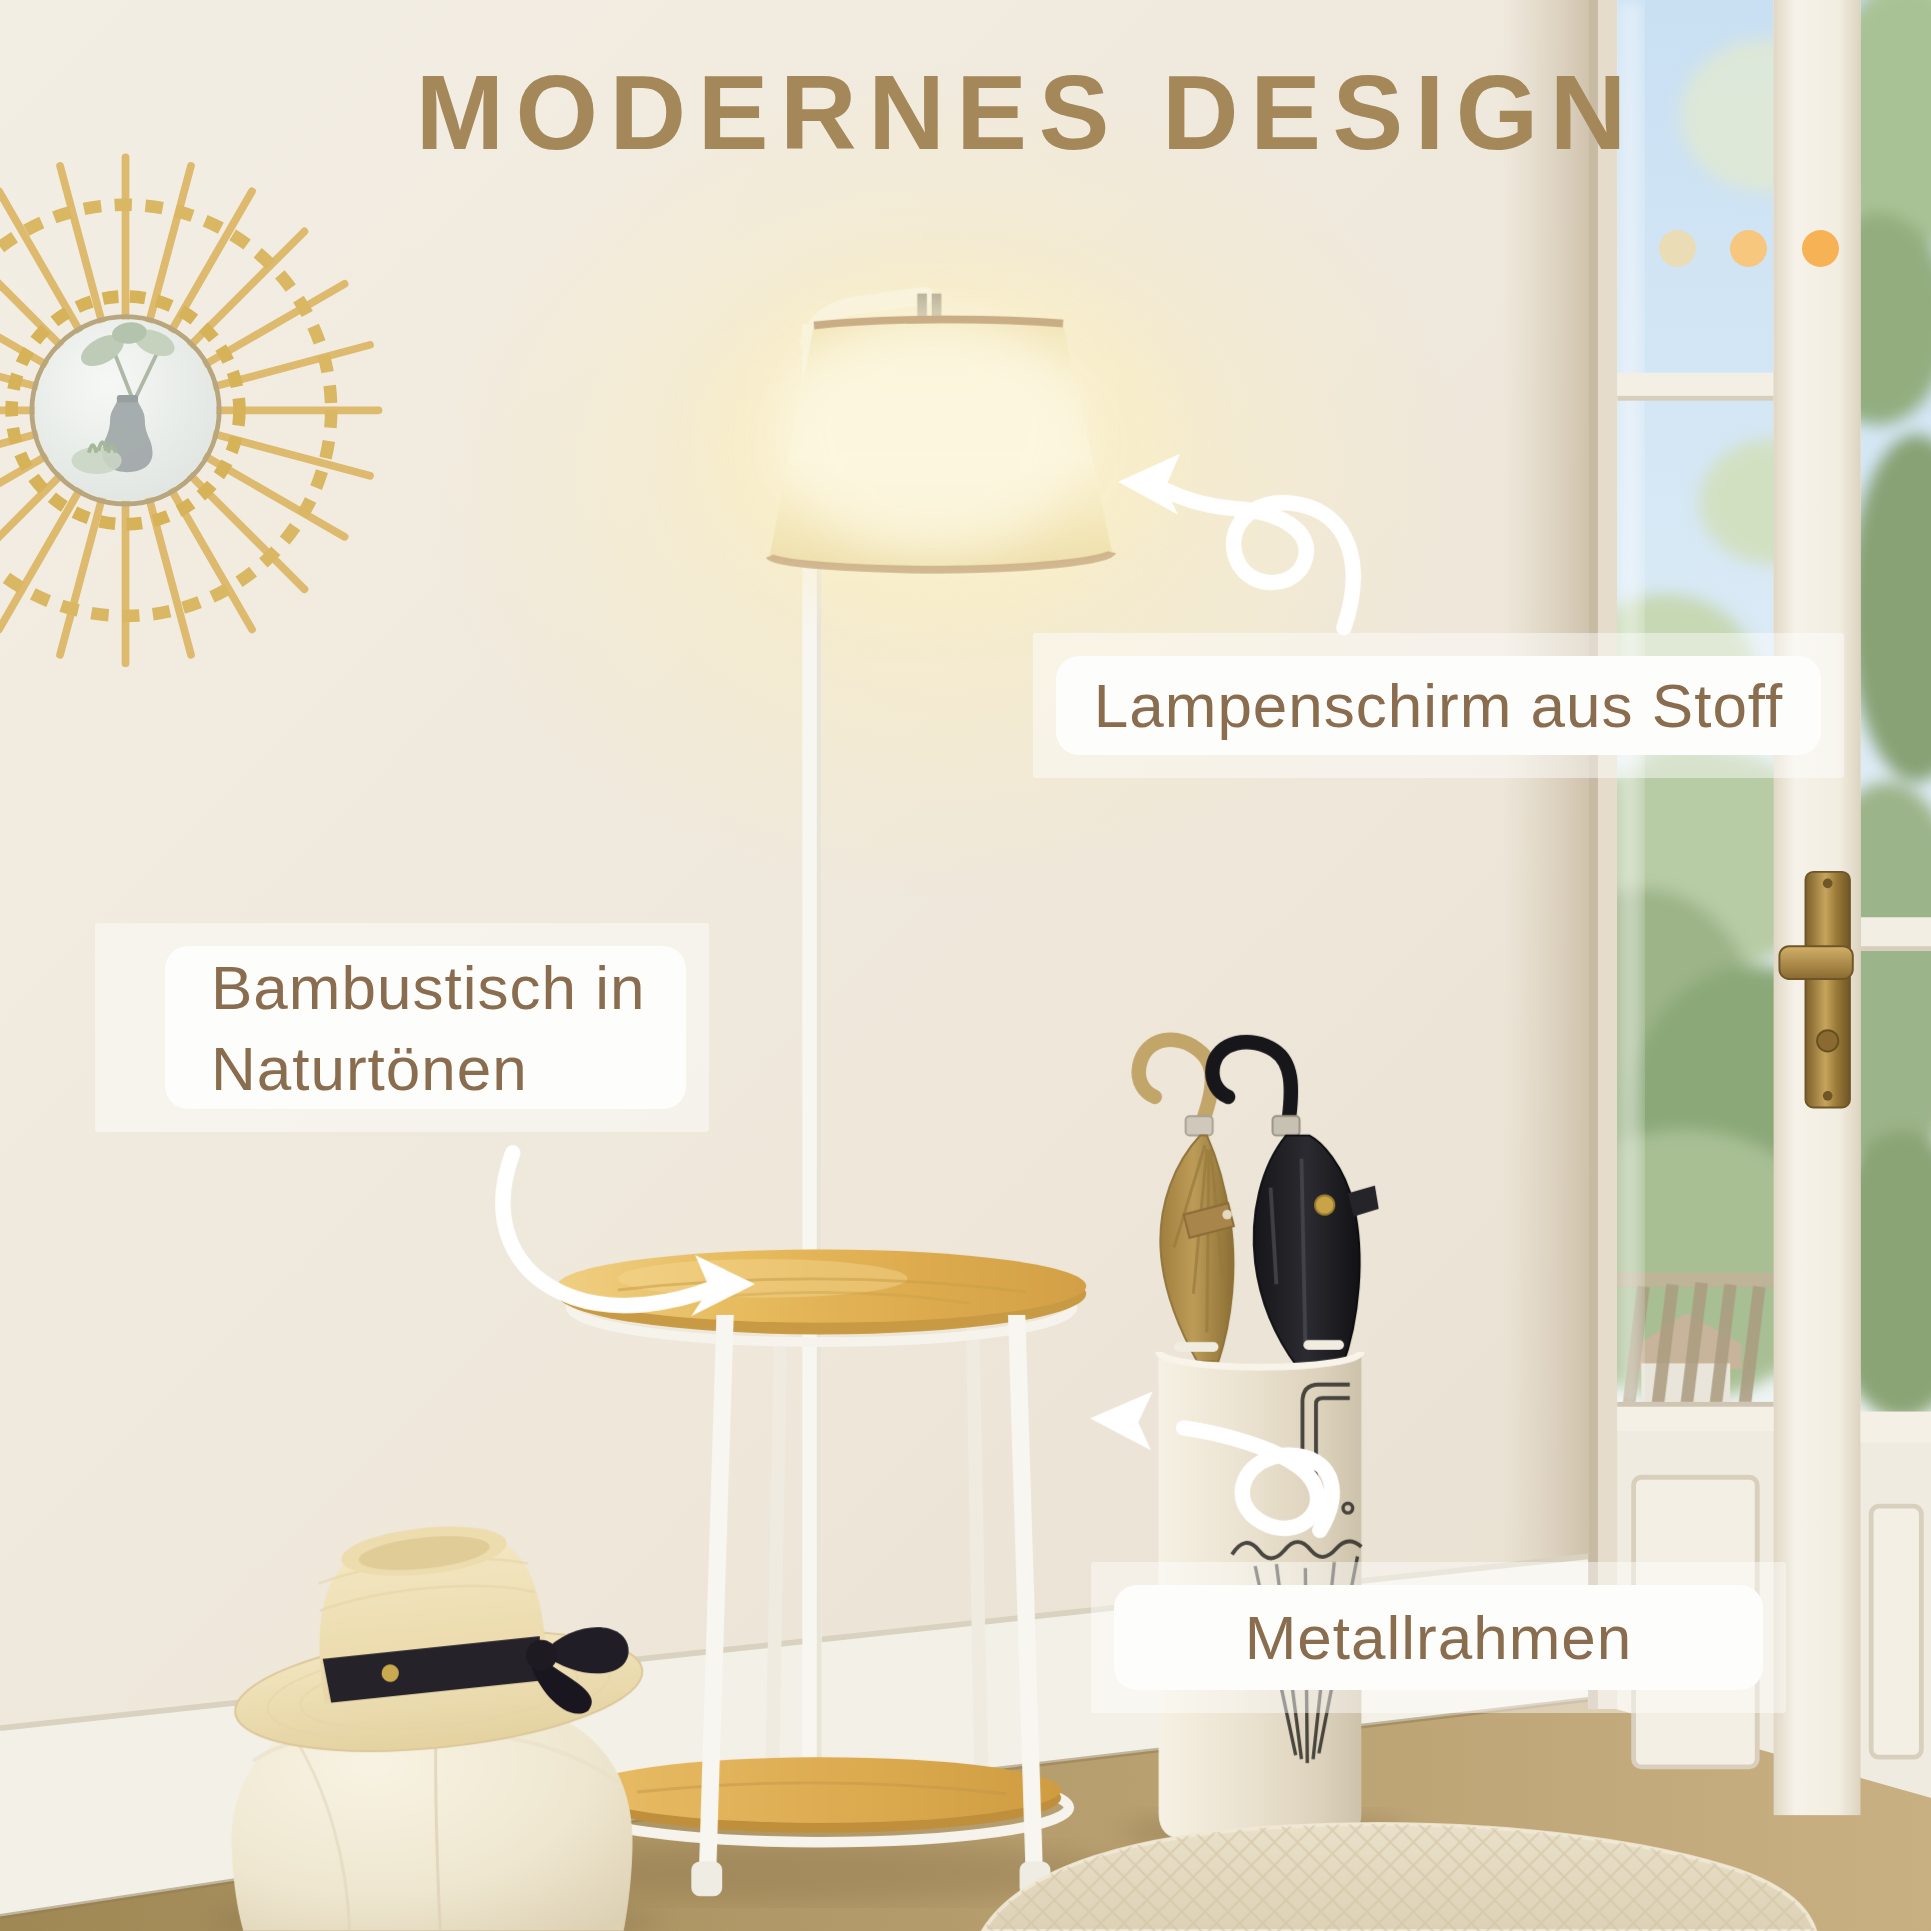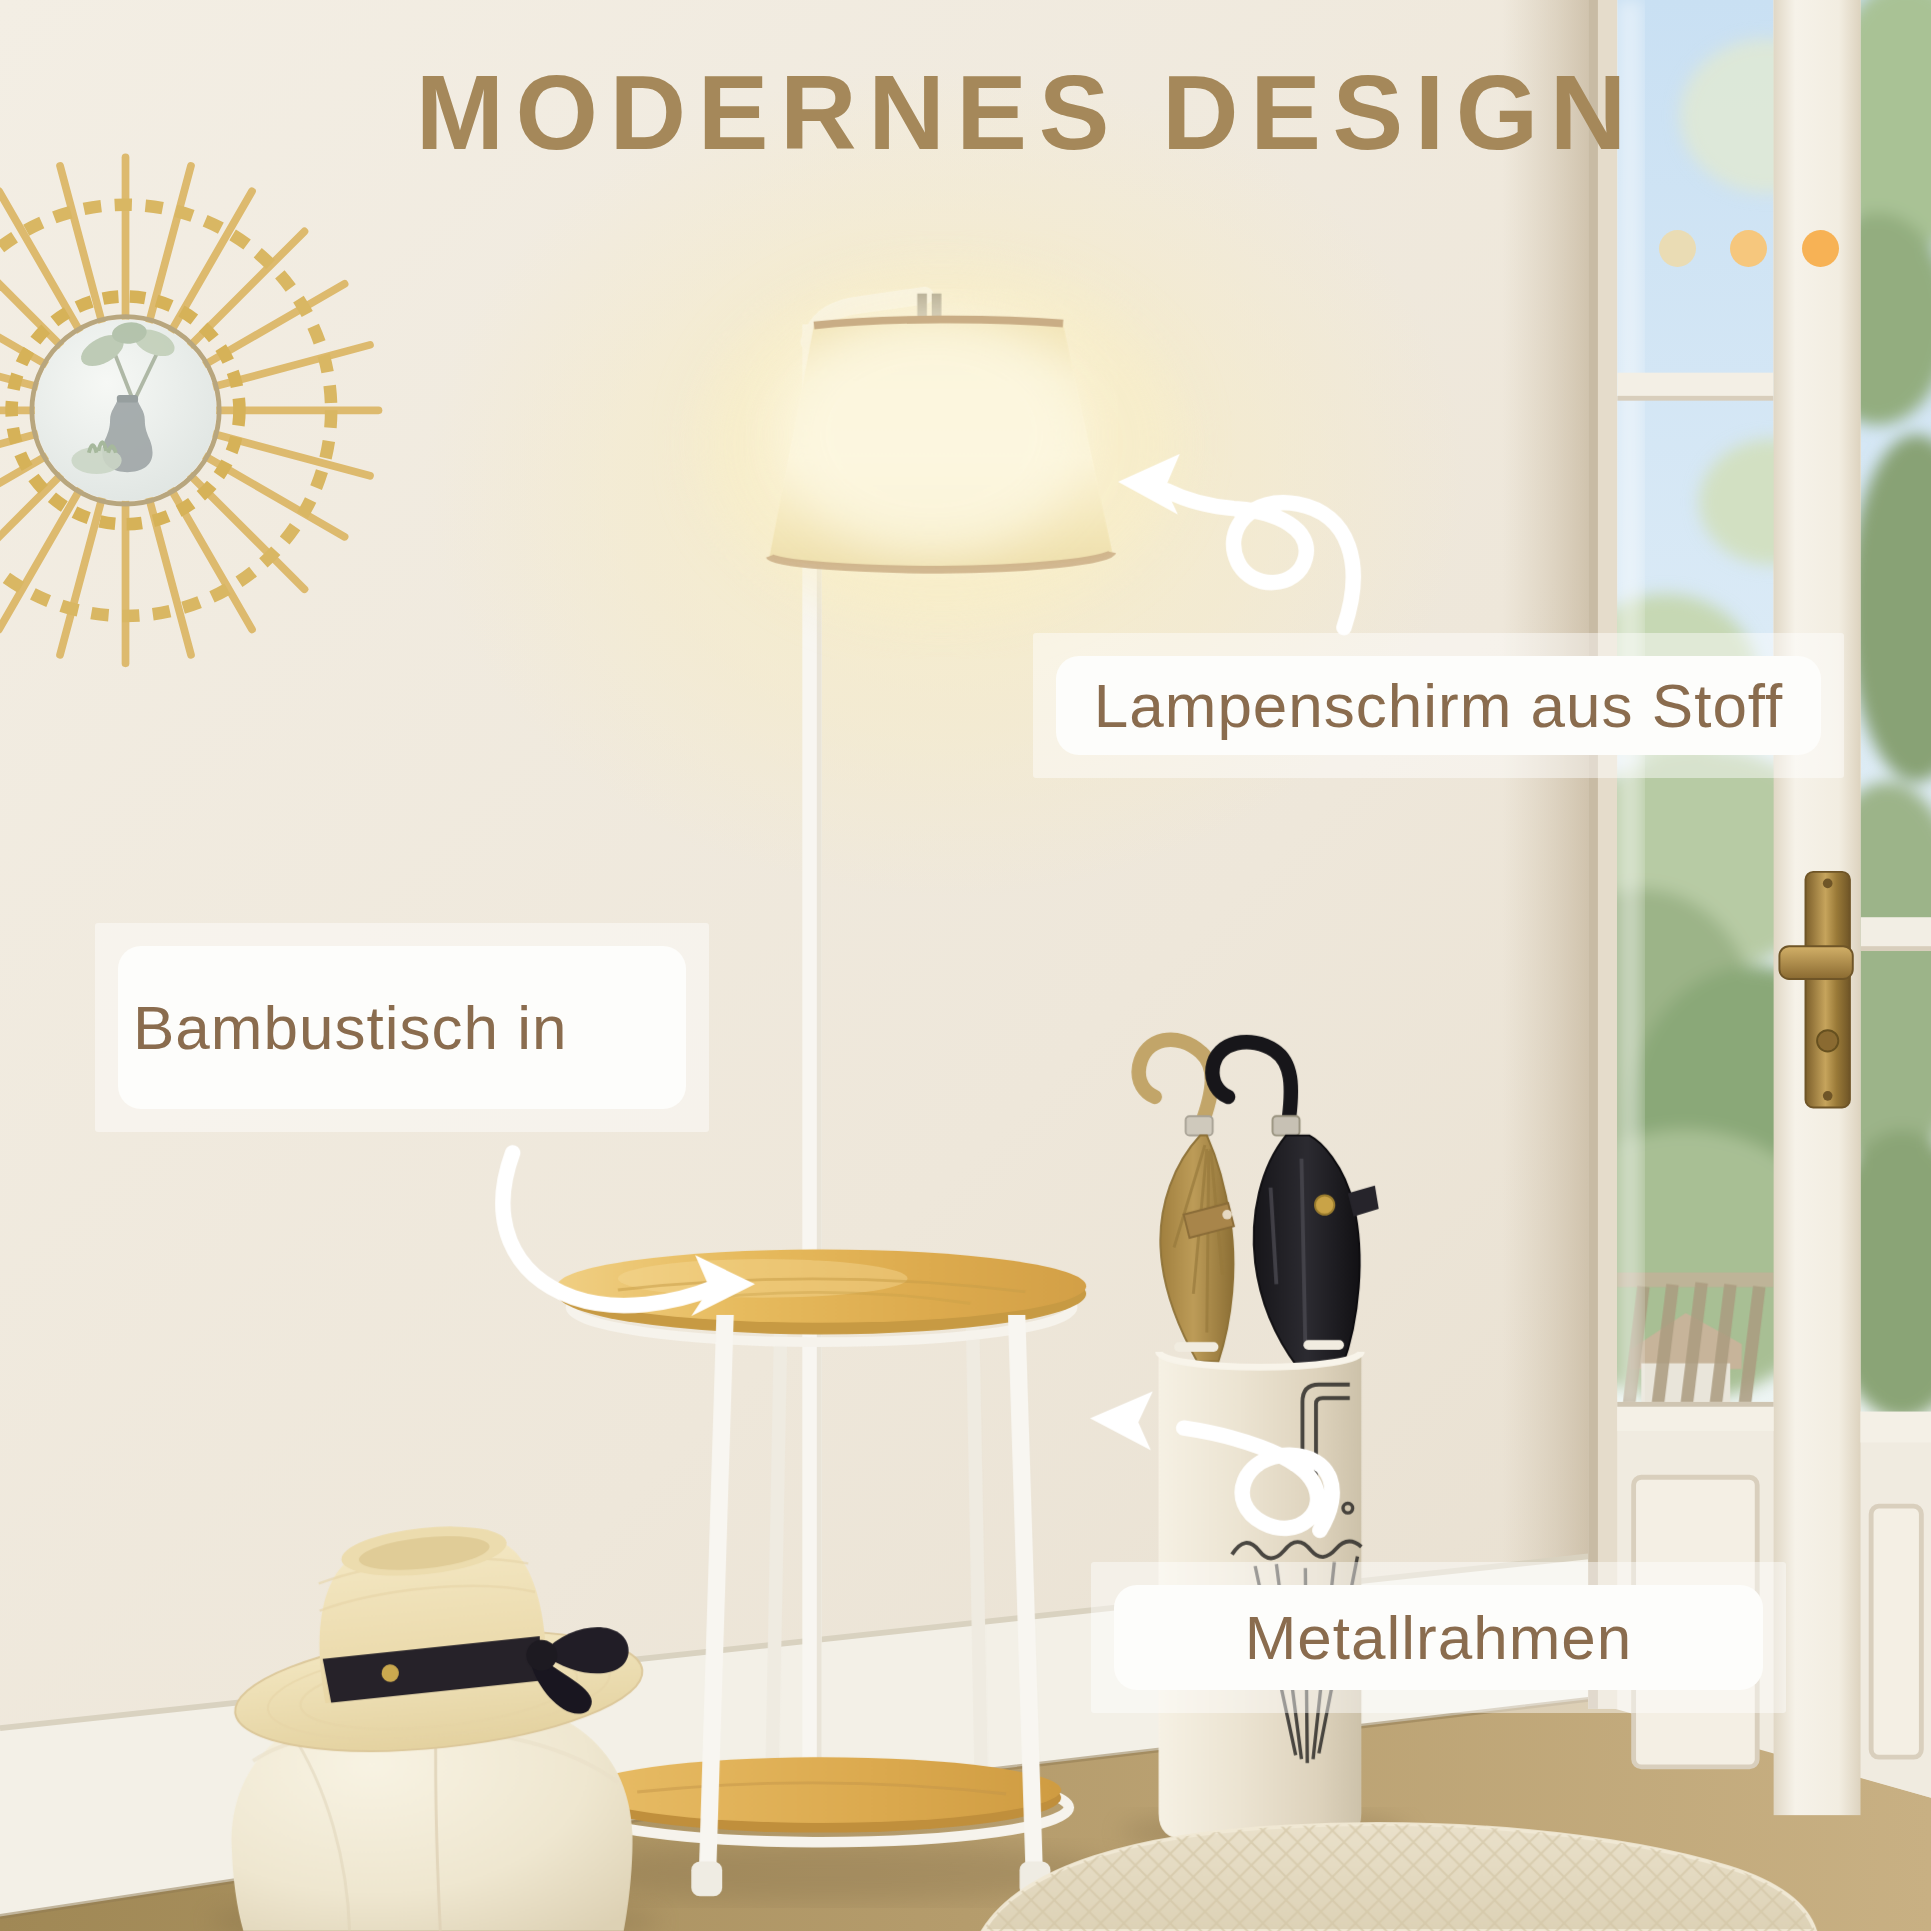--- a/index.html
+++ b/index.html
@@ -17,21 +17,21 @@
   .dot2{left:1730px;top:230px;background:#f6c77d;}
   .dot3{left:1802px;top:230px;background:#f7b255;}
   
   .callout{position:absolute;background:rgba(255,255,255,.45);border-radius:3px;}
   .callout .pill{position:absolute;inset:23px;background:#fdfdfb;border-radius:23px;
     display:flex;align-items:center;justify-content:center;
     color:#8a6c4e;font-size:62px;font-weight:300;letter-spacing:1px;}
   .co-lampshade{left:1033px;top:633px;width:811px;height:145px;}
   .co-table{left:95px;top:923px;width:614px;height:209px;}
   .co-table .pill{flex-direction:column;align-items:flex-start;justify-content:center;
-    padding-left:15px;line-height:81px;}
+    padding-left:46px;line-height:81px;margin-left:47px;}
   .co-frame{left:1091px;top:1562px;width:695px;height:151px;}
 </style>
 </head>
 <body>
 
 <div class="scene">
 <svg width="1931" height="1931" viewBox="0 0 2000 2000">
   <defs>
     <linearGradient id="gWall" x1="0" y1="0" x2="1" y2="1">
       <stop offset="0" stop-color="#f3eee4"></stop>
@@ -384,19 +384,20 @@
   <div class="dot dot1" style="background: rgb(234, 220, 180);"></div>
   <div class="dot dot2" style="background: rgb(246, 199, 125);"></div>
   <div class="dot dot3" style="background: rgb(247, 178, 85);"></div>
 
   <div class="callout co-lampshade">
     <div class="pill">Lampenschirm aus Stoff</div>
   </div>
   <div class="callout co-table">
     <div class="pill">
       <span>Bambustisch in</span>
+      <span>Naturtönen</span>
     </div>
   </div>
   <div class="callout co-frame">
     <div class="pill">Metallrahmen</div>
   </div>
 </div>
 
 
 </body></html>

